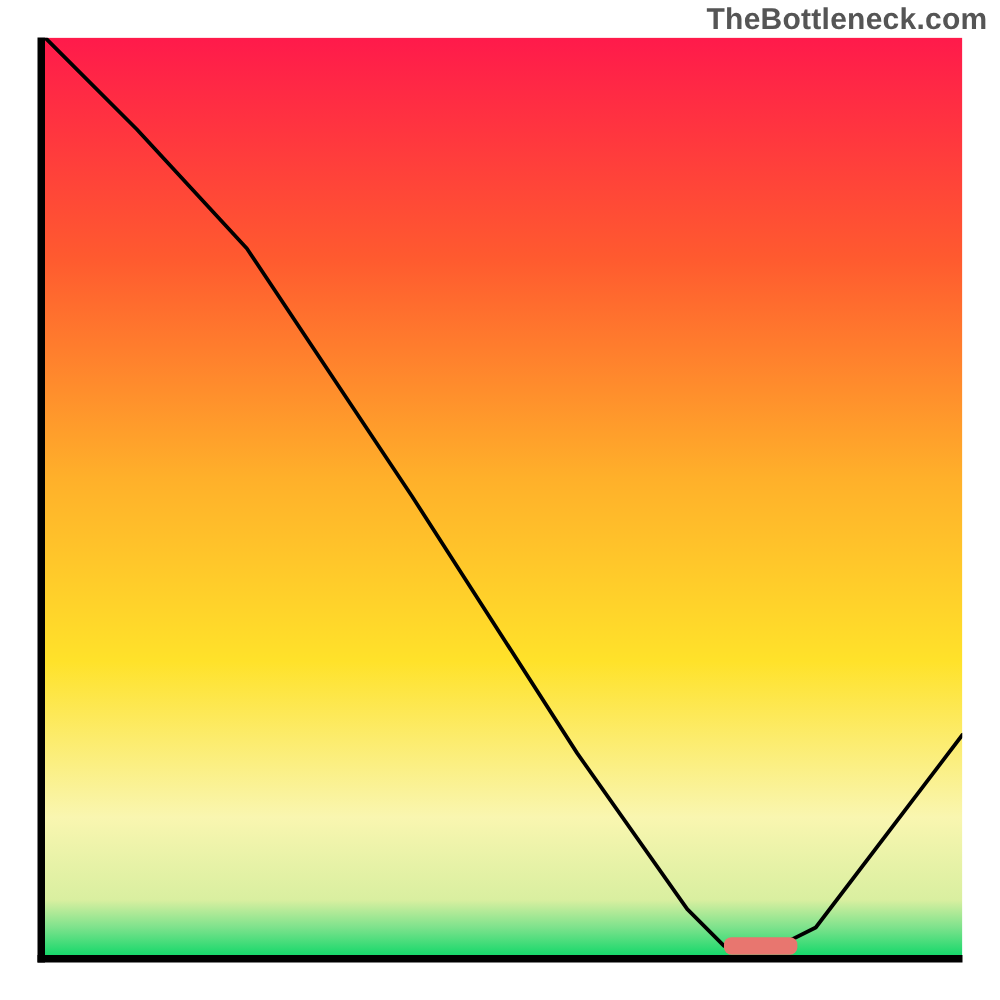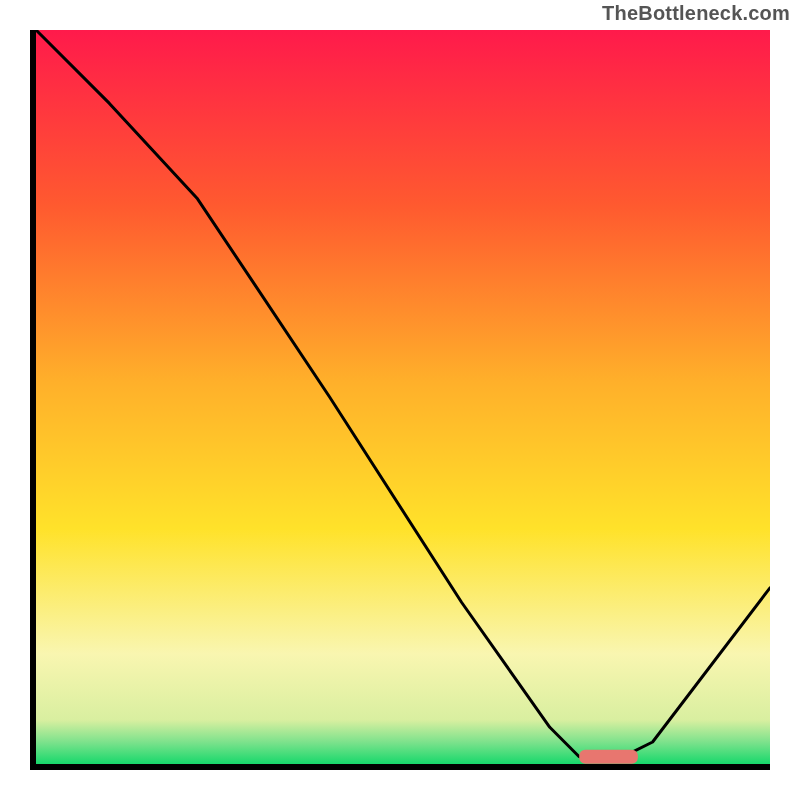--- a/index.html
+++ b/index.html
@@ -12,21 +12,21 @@
   }
   .container {
     position: relative;
     width: 800px;
     height: 800px;
   }
   .watermark {
     position: absolute;
     top: 2px;
     right: 10px;
-    font-size: 20px;
+    font-size: 24px;
     font-weight: bold;
     color: #555;
     letter-spacing: 0.2px;
     text-align: right;
   }
   .plot-frame {
     position: absolute;
     left: 30px;
     top: 30px;
     width: 740px;

